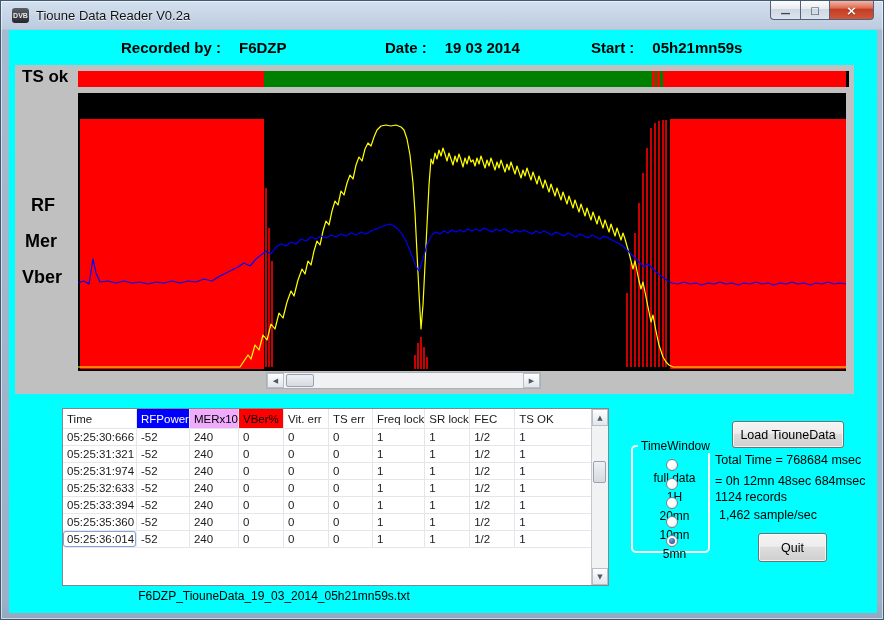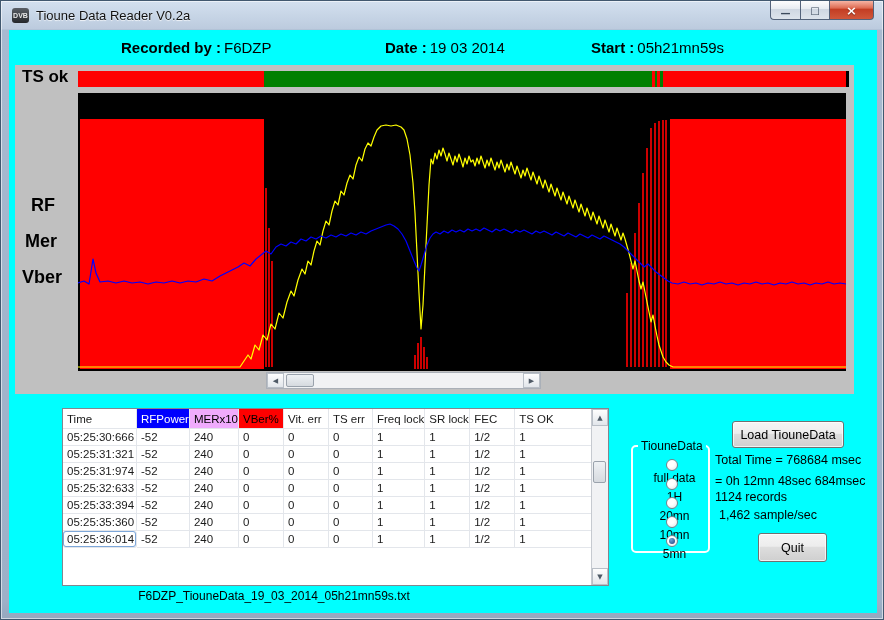--- a/index.html
+++ b/index.html
@@ -23,21 +23,21 @@
   .wbtn-max { width:29px; border-right:none; }
   .wbtn-close { width:45px; border-radius:0 0 4px 0; color:#fff; font-size:13px; font-weight:bold;
     background:linear-gradient(180deg,#f5b4a4 0%,#dd6a51 40%,#c33d23 45%,#d1573a 100%); text-shadow:0 1px 1px rgba(0,0,0,.4); }
   .wbtn-min span { display:block; margin-top:6px; font-weight:bold; }
 
   
   .client { position:absolute; left:8px; top:29px; width:868px; height:583px; background:#00ffff; }
 
   .hdr { position:absolute; top:9px; font-size:15px; color:#000; white-space:nowrap; }
   .hdr b { font-weight:bold; }
-  .hdr .val { margin-left:3px; font-weight:normal; }
+  .hdr .val { margin-left:18px; font-weight:bold; }
 
   
   .chart-panel { position:absolute; left:6px; top:35px; width:839px; height:329px; background:#c0c0c0; }
   .ts-ok { position:absolute; left:7px; top:2px; font-size:17px; font-weight:bold; color:#000; }
   .ts-bar { position:absolute; left:63px; top:6px; width:771px; height:16px; background:#ff0000; }
   .ts-seg { position:absolute; top:0; bottom:0; }
   .leg { position:absolute; font-size:18px; font-weight:bold; }
   .leg-rf   { left:16px; top:130px; }
   .leg-mer  { left:10px; top:166px; }
   .leg-vber { left:7px;  top:202px; }
@@ -288,21 +288,21 @@
           </tbody>
         </table>
       <div class="vscroll">
         <div class="sb-btn vs-up">▲</div>
         <div class="sb-thumb"></div>
         <div class="sb-btn vs-down">▼</div>
       </div>
     </div>
 
     <div class="tw-group">
-      <span class="tw-title">TiouneData</span>
+      <span class="tw-title">TimeWindow</span>
       <div class="tw-opts" id="tw-opts">
           <div class="tw-row">
             <span class="radio"></span>
             <span class="lbl">full data</span>
           </div>
           <div class="tw-row">
             <span class="radio"></span>
             <span class="lbl">1H</span>
           </div>
           <div class="tw-row">

